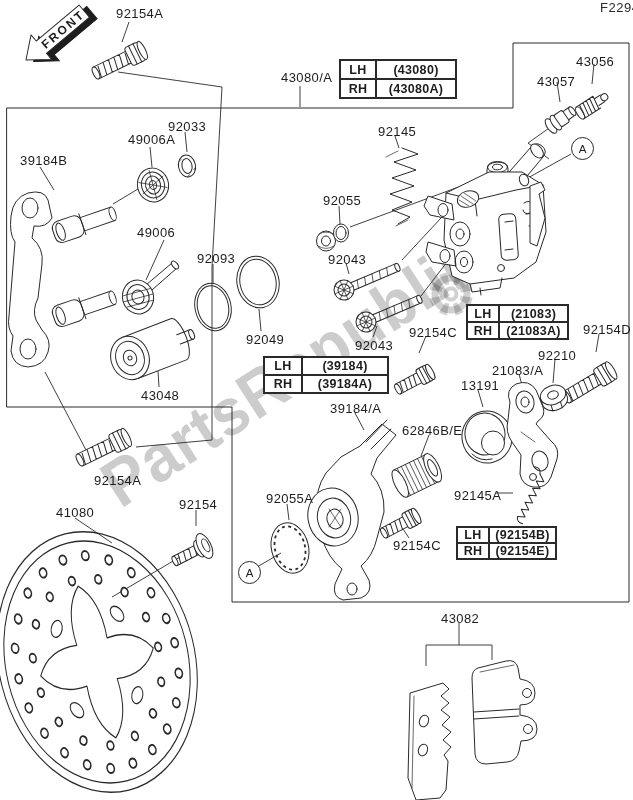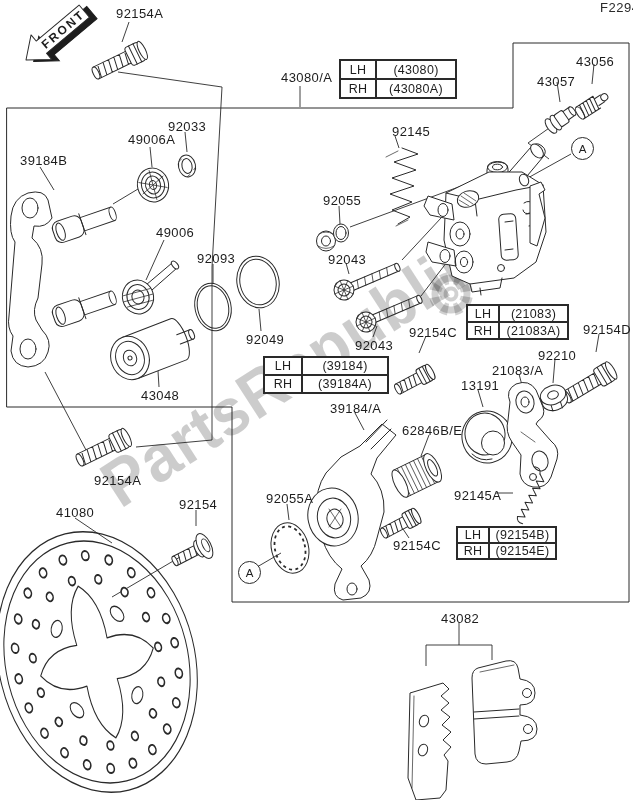--- a/index.html
+++ b/index.html
@@ -9,21 +9,21 @@
          color:rgba(0,0,0,0.20);letter-spacing:1px;white-space:nowrap;
          transform:rotate(-33deg) scaleX(0.95);transform-origin:0 50%;z-index:1;}
   svg.art{position:absolute;left:0;top:0;z-index:2;}
   .s{stroke:#2a2a2a;fill:none;stroke-width:1;stroke-linecap:round;stroke-linejoin:round;}
   .sf{stroke:#2a2a2a;fill:#ffffff;stroke-width:1;stroke-linejoin:round;}
   .thin{stroke-width:.7;}
   .ld{stroke:#2a2a2a;fill:none;stroke-width:.9;}
   .plabel{position:absolute;font-size:13px;color:#1d1d1d;letter-spacing:.4px;
          white-space:nowrap;z-index:4;text-align:right;}
   .fiche{position:absolute;left:574px;top:0;font-size:13px;color:#2a2a2a;letter-spacing:.5px;z-index:4;margin-left:26px;}
-  .ptable{position:absolute;background:#fff;border:1.5px solid #2a2a2a;display:grid;z-index:4;}
+  .ptable{position:absolute;background:#fff;border:1.5px solid #2a2a2a;display:grid;z-index:4;font-weight:bold;}
   .ptable .c{border:.8px solid #2a2a2a;display:flex;align-items:center;justify-content:center;
          font-size:12.5px;color:#1d1d1d;letter-spacing:.3px;padding:0 2px;}
   .amark{position:absolute;width:21px;height:21px;border:1.3px solid #2a2a2a;border-radius:50%;
          background:#fff;display:flex;align-items:center;justify-content:center;
          font-size:11.5px;color:#1d1d1d;z-index:4;}
 </style>
 </head>
 <body>
 
 <div id="stage">
@@ -317,26 +317,26 @@
       <path class="s thin" d="M480,672 L514,665"></path>
     </g>
   </svg>
 
   <div class="fiche">F2294</div>
 
   <span class="plabel" style="left:116px;top:6px">92154A</span>
   <span class="plabel" style="left:281px;top:70px">43080/A</span>
   <span class="plabel" style="left:576px;top:54px">43056</span>
   <span class="plabel" style="left:537px;top:74px">43057</span>
-  <span class="plabel" style="left:392px;top:124px">92145</span>
+  <span class="plabel" style="left:378px;top:124px">92145</span>
   <span class="plabel" style="left:168px;top:119px">92033</span>
   <span class="plabel" style="left:128px;top:132px">49006A</span>
   <span class="plabel" style="left:20px;top:153px">39184B</span>
   <span class="plabel" style="left:323px;top:193px">92055</span>
-  <span class="plabel" style="left:156px;top:225px">49006</span>
+  <span class="plabel" style="left:137px;top:225px">49006</span>
   <span class="plabel" style="left:197px;top:251px">92093</span>
   <span class="plabel" style="left:328px;top:252px">92043</span>
   <span class="plabel" style="left:246px;top:332px">92049</span>
   <span class="plabel" style="left:355px;top:338px">92043</span>
   <span class="plabel" style="left:409px;top:325px">92154C</span>
   <span class="plabel" style="left:583px;top:322px">92154D</span>
   <span class="plabel" style="left:538px;top:348px">92210</span>
   <span class="plabel" style="left:492px;top:363px">21083/A</span>
   <span class="plabel" style="left:461px;top:378px">13191</span>
   <span class="plabel" style="left:141px;top:388px">43048</span>

